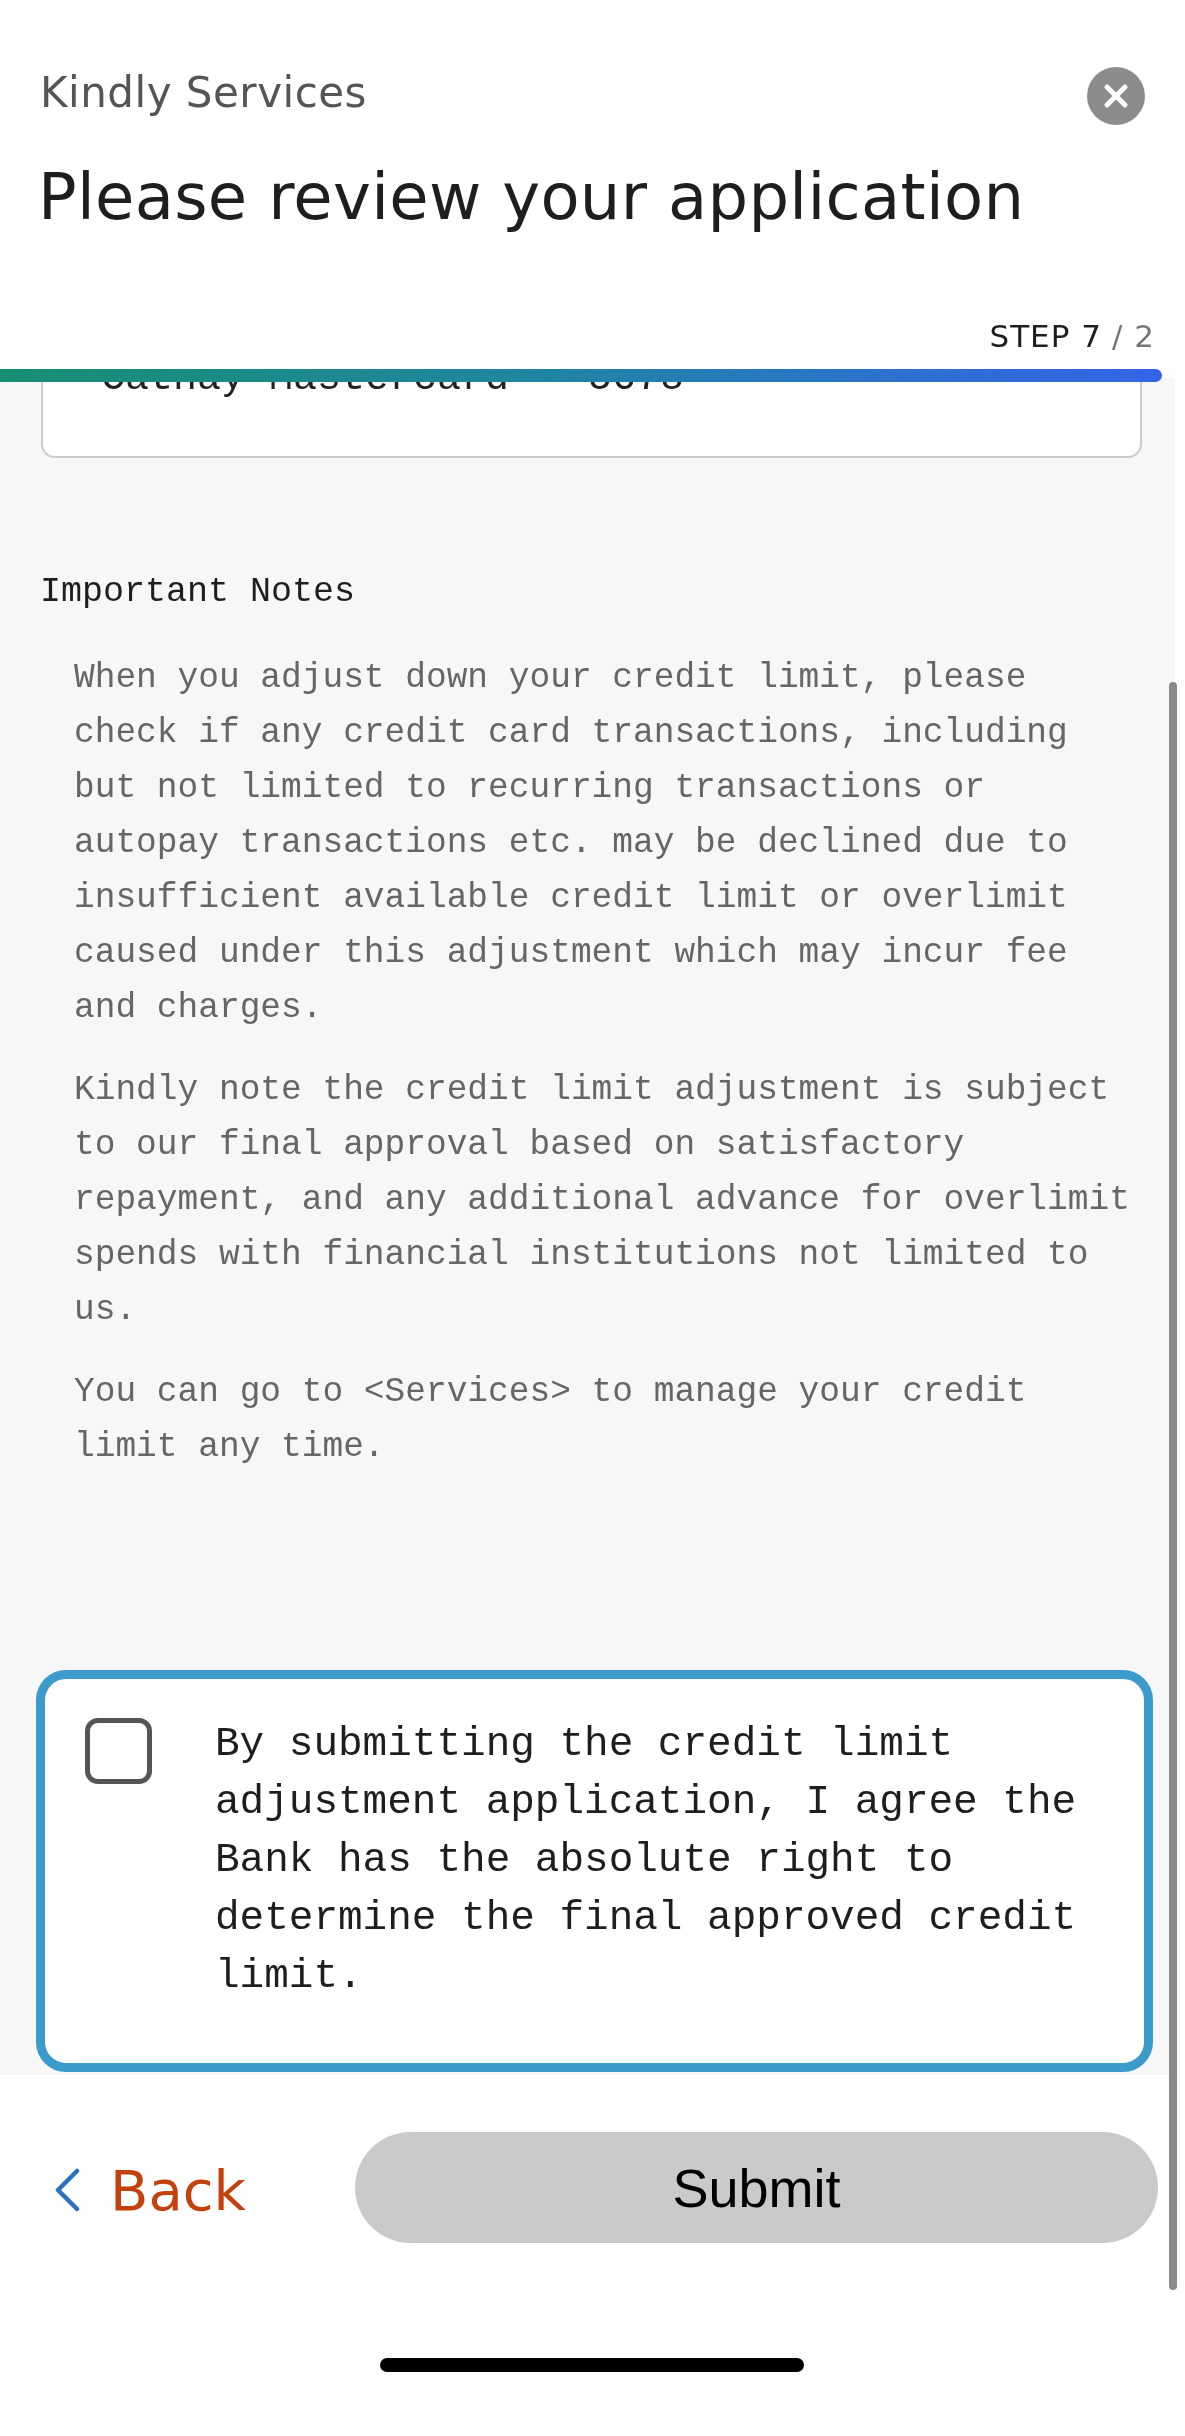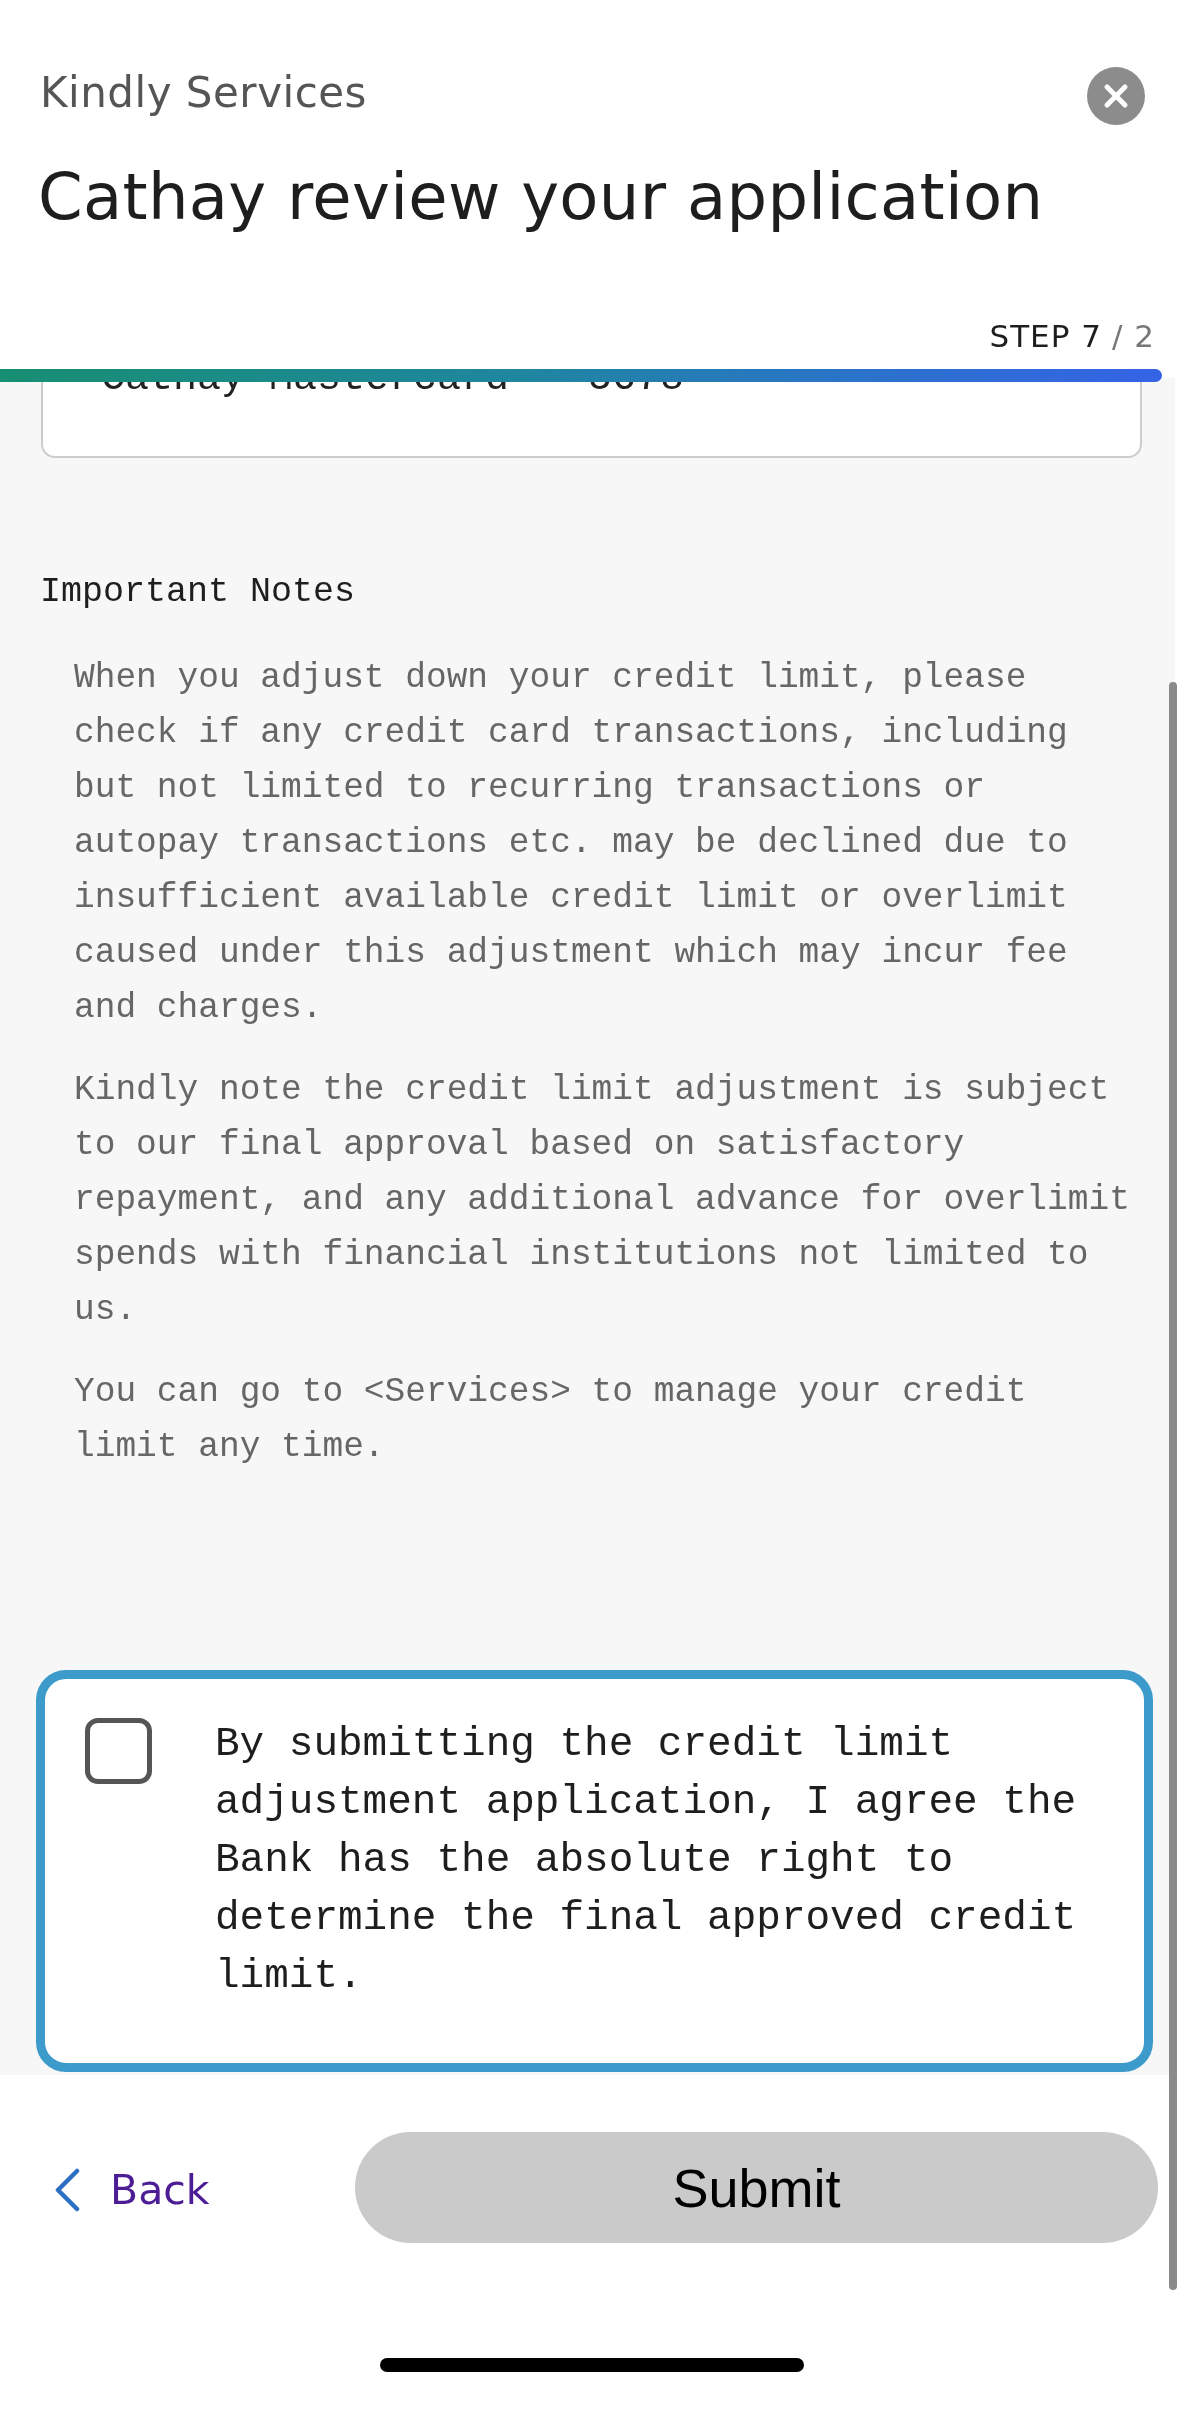--- a/index.html
+++ b/index.html
@@ -25,37 +25,37 @@
   .notes { position: absolute; left: 40px; top: 272px; width: 1110px; font-size: 34.5px; line-height: 55px; color: #666669; }
   .notes p { margin-bottom: 27px; margin-left: 34px; }
 
   .agree-card { position: absolute; left: 36px; top: 1292px; width: 1117px; height: 402px; background: #ffffff; border: 9px solid #3d9bcc; border-radius: 30px; cursor: pointer; }
   .checkbox { position: absolute; left: 40px; top: 39px; width: 67px; height: 66px; border: 5px solid #555555; border-radius: 13px; background: #ffffff; cursor: pointer; }
   .agree-text { position: absolute; left: 170px; top: 36px; width: 900px; font-size: 41px; line-height: 58px; color: #1e1e1e; }
 
   .footer { position: absolute; left: 0; top: 2075px; width: 1185px; height: 361px; background: #ffffff; z-index: 2; }
   .back-btn { position: absolute; left: 52px; top: 85px; height: 60px; display: flex; align-items: center; cursor: pointer; }
   .back-btn svg { width: 30px; height: 44px; margin-right: 28px; }
-  .back-btn span { font-size: 41px; color: #4c1d95; }
+  .back-btn span { font-size: 56px; color: #c2410c; }
   .submit-btn { position: absolute; left: 355px; top: 57px; width: 803px; height: 111px; border-radius: 56px; background: #cbcacb; color: #000000; font-size: 54px; display: flex; align-items: center; justify-content: center; border: none; cursor: pointer; }
   .home-bar { position: absolute; left: 380px; top: 283px; width: 424px; height: 14px; border-radius: 7px; background: #000000; }
 
   .scrollbar { position: absolute; left: 1169px; top: 682px; width: 8px; height: 1608px; border-radius: 4px; background: #8a8a8a; z-index: 5; }
 </style>
 </head>
 <body>
 
 <div class="header">
   <div class="app-title">Kindly Services</div>
   <div class="close-btn">
     <svg viewBox="0 0 26 26">
       <path d="M4 4 L22 22 M22 4 L4 22" stroke="#ffffff" stroke-width="5" stroke-linecap="round"></path>
     </svg>
   </div>
-  <div class="page-title">Cathay review your application</div>
+  <div class="page-title">Please review your application</div>
   <div class="step">
     <span class="cur">STEP 7</span><span class="tot">/ 2</span>
   </div>
 </div>
 <div class="progress"></div>
 
 <div class="content">
   <div class="card-peek">
     <span class="name">Cathay Mastercard</span>
     <span class="num">5678</span>

